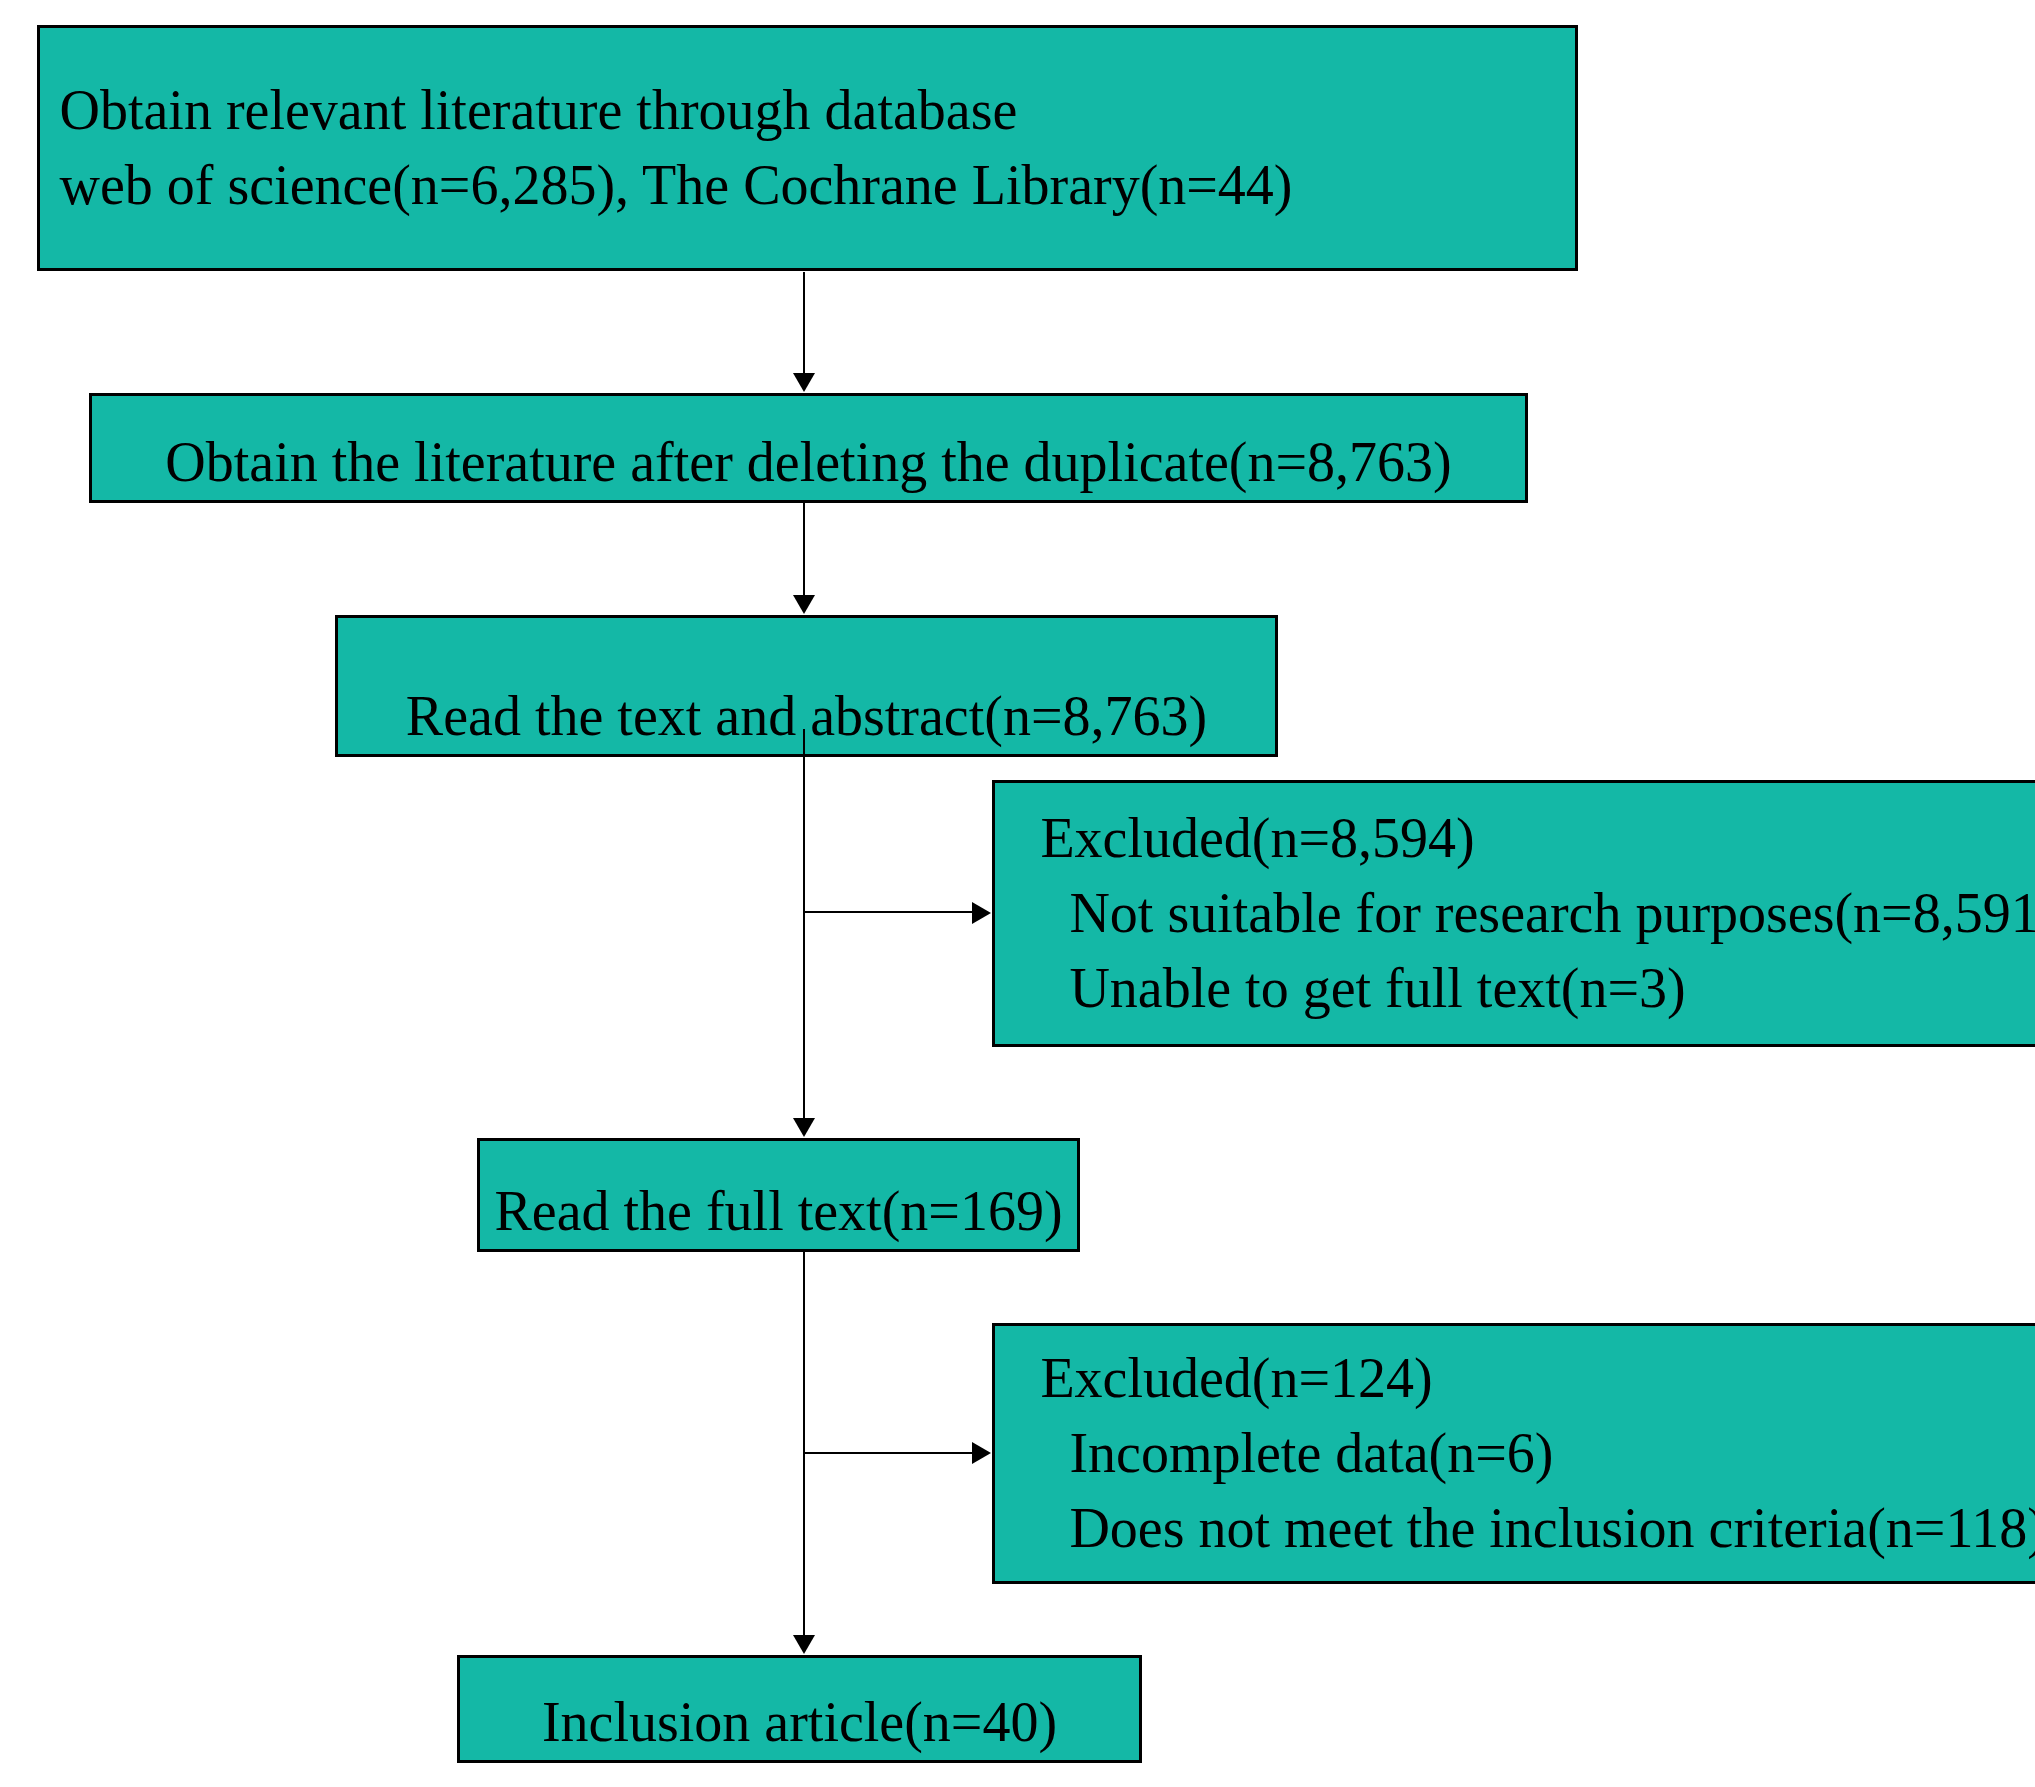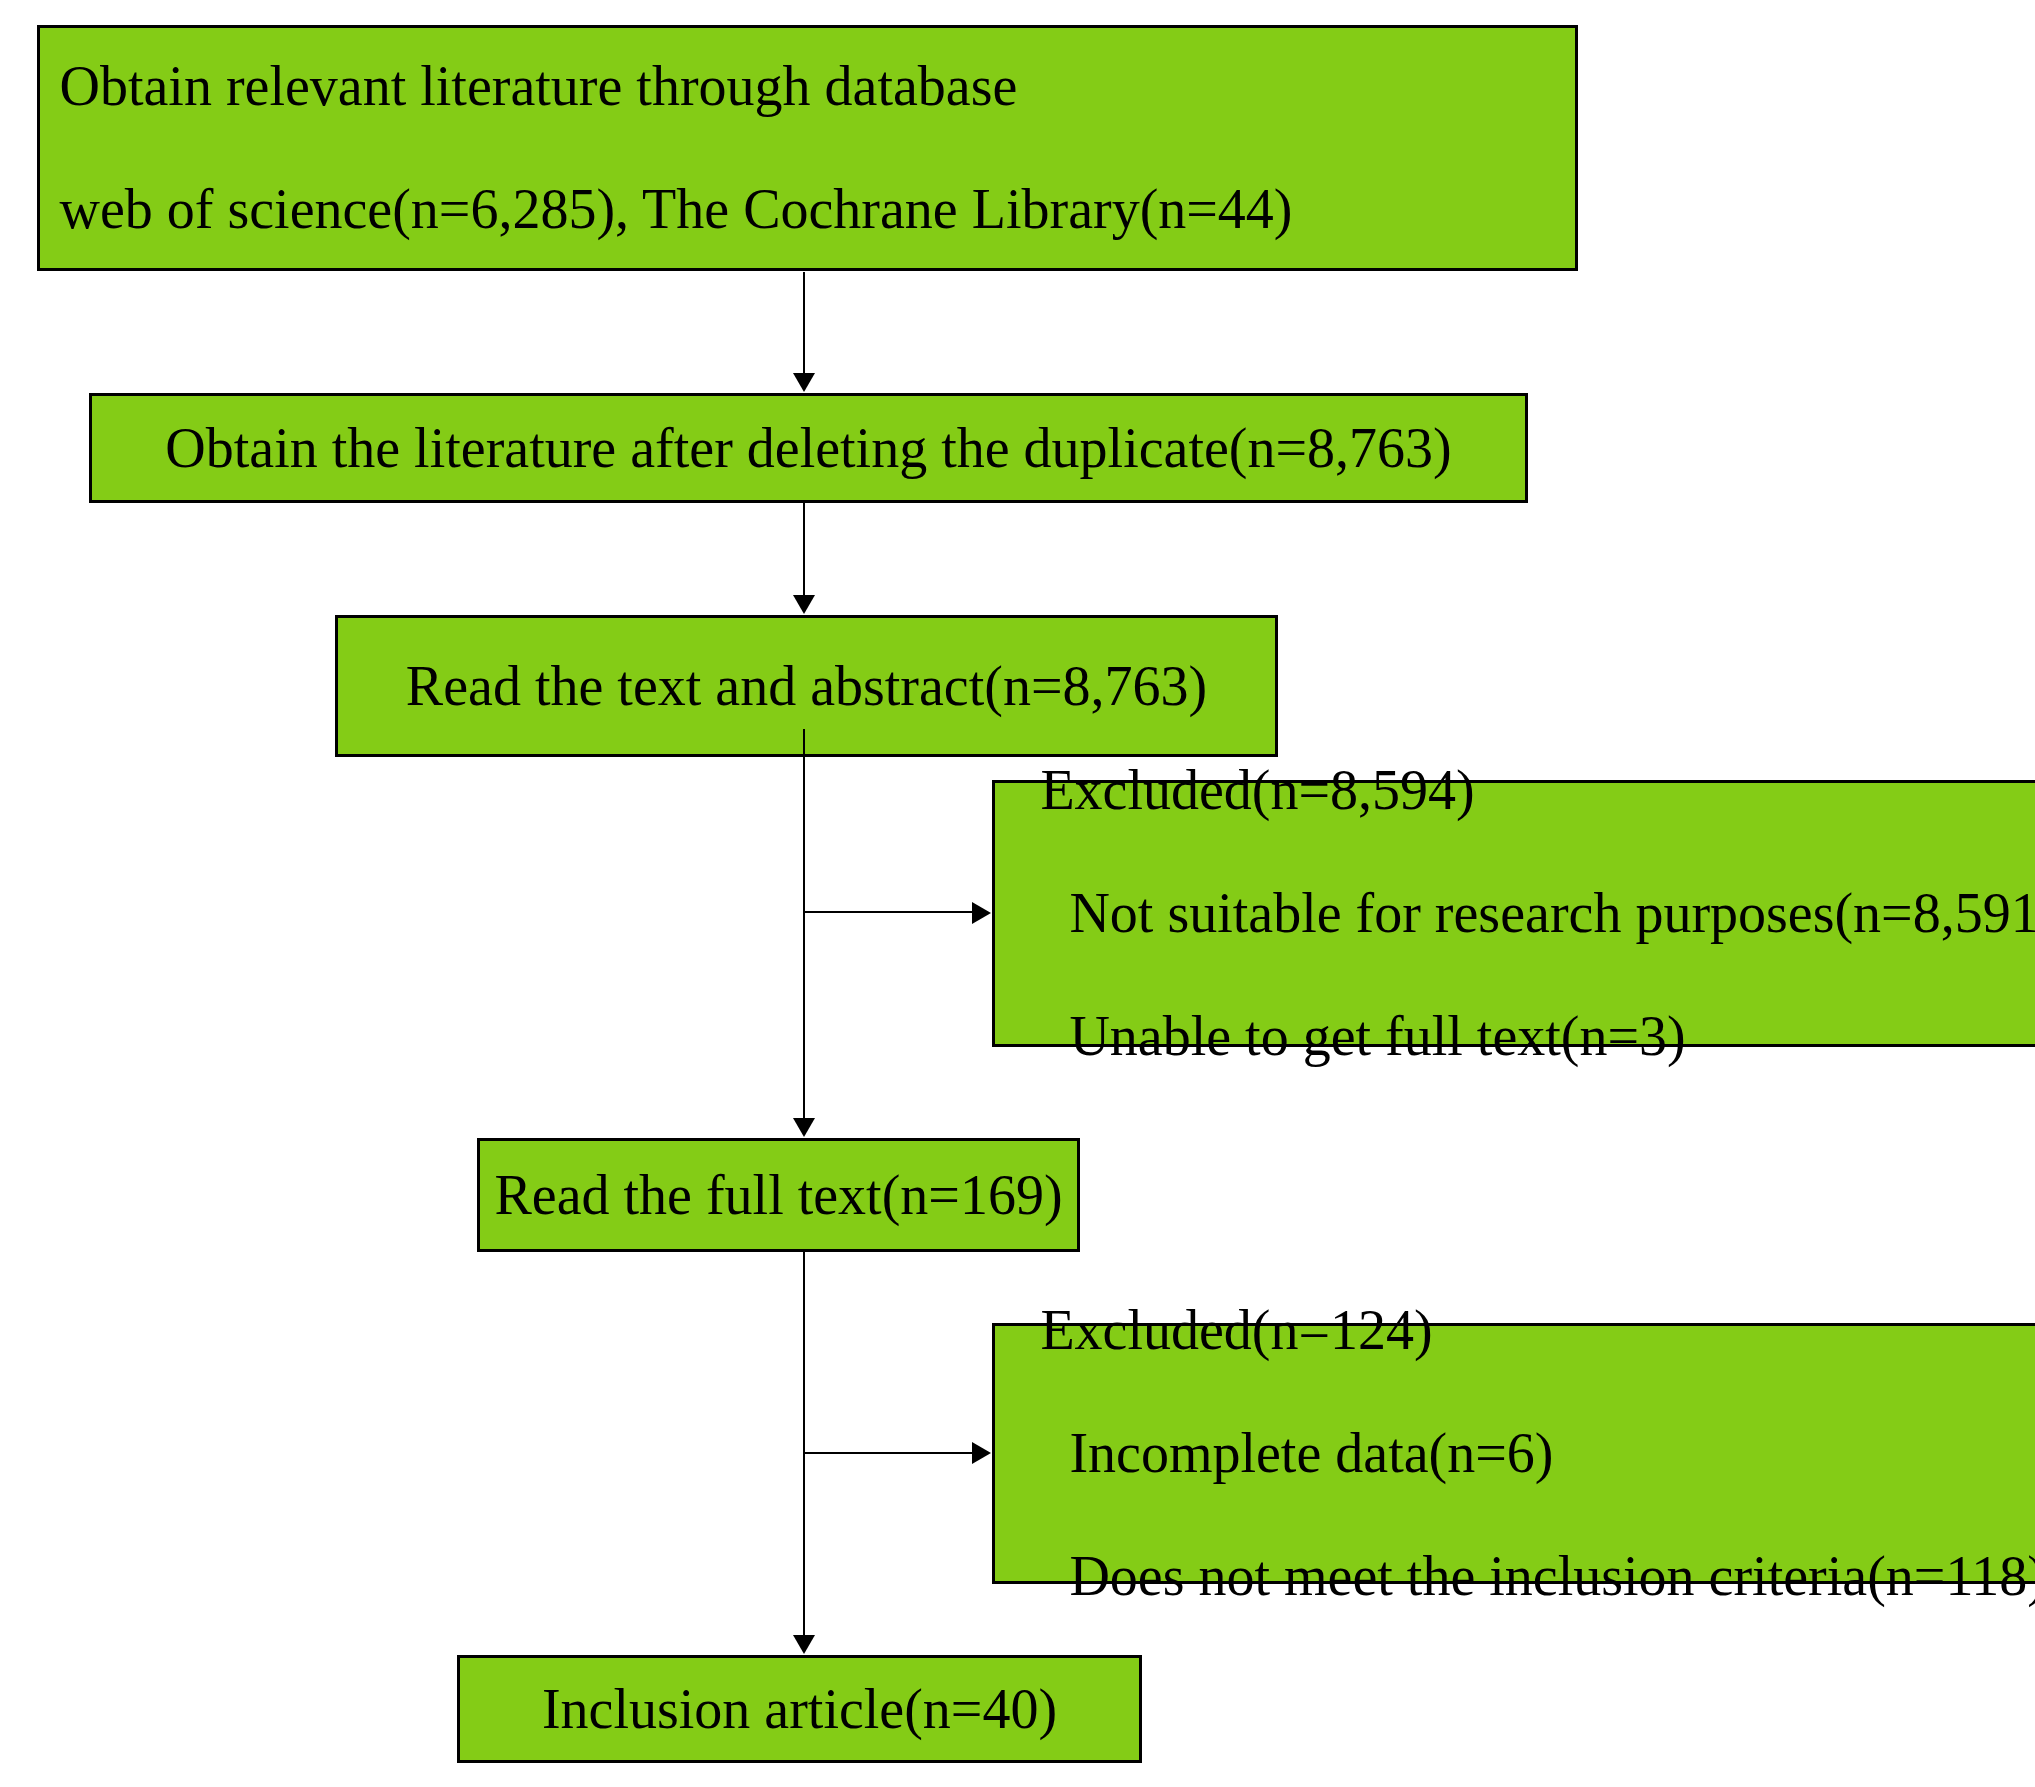--- a/index.html
+++ b/index.html
@@ -9,29 +9,28 @@
     height: 1788px;
     background: #ffffff;
     color: #000000;
     font-family: "Liberation Serif", "DejaVu Serif", serif;
     overflow: hidden;
   }
   .box {
     position: absolute;
     box-sizing: border-box;
     border: 3.7px solid #000000;
-    background: #84cc16;
+    background: #14b8a6;
     font-size: 56px;
     line-height: 75px;
     display: flex;
     flex-direction: column;
     justify-content: center;
-    gap: 48px;
   }
-  .box.hcenter { align-items: center; white-space: nowrap; }
+  .box.hcenter { align-items: center; white-space: nowrap; justify-content: flex-end; }
   .box.hleft   { align-items: flex-start; }
   .multiline div { white-space: nowrap; }
   .excl-item { padding-left: 52px; white-space: nowrap; }
   .excl-title { white-space: nowrap; margin-left: 23px; }
   .vline { position: absolute; width: 2.4px; background: #000000; }
   .hline { position: absolute; height: 2.4px; background: #000000; }
   .ah-down {
     position: absolute; width: 0; height: 0;
     border-left: 11px solid transparent;
     border-right: 11px solid transparent;

